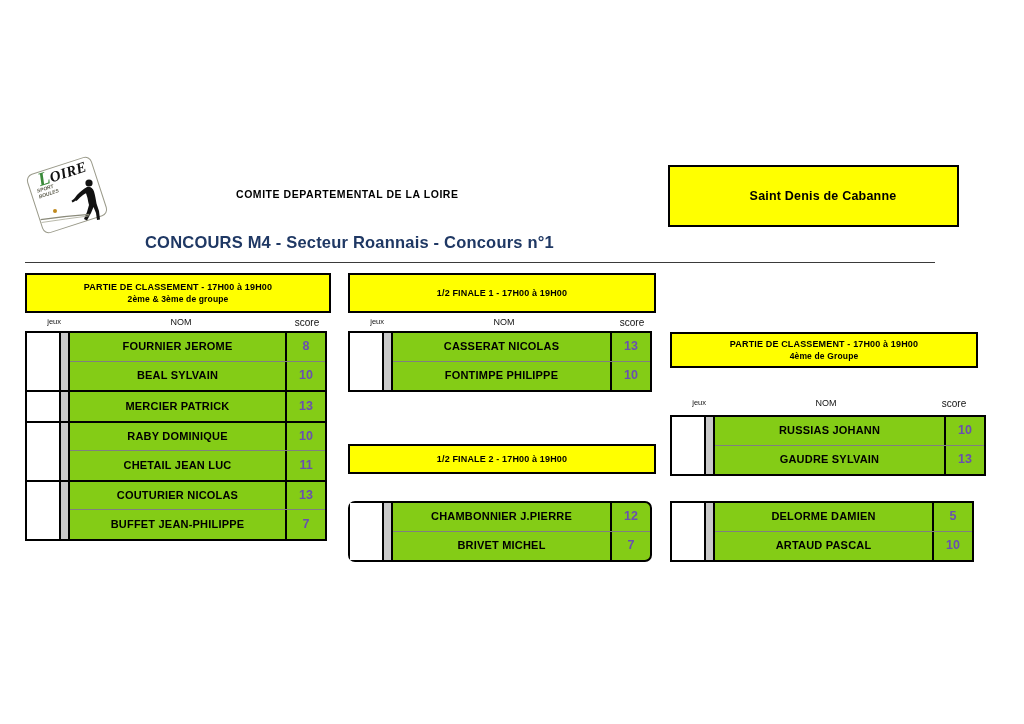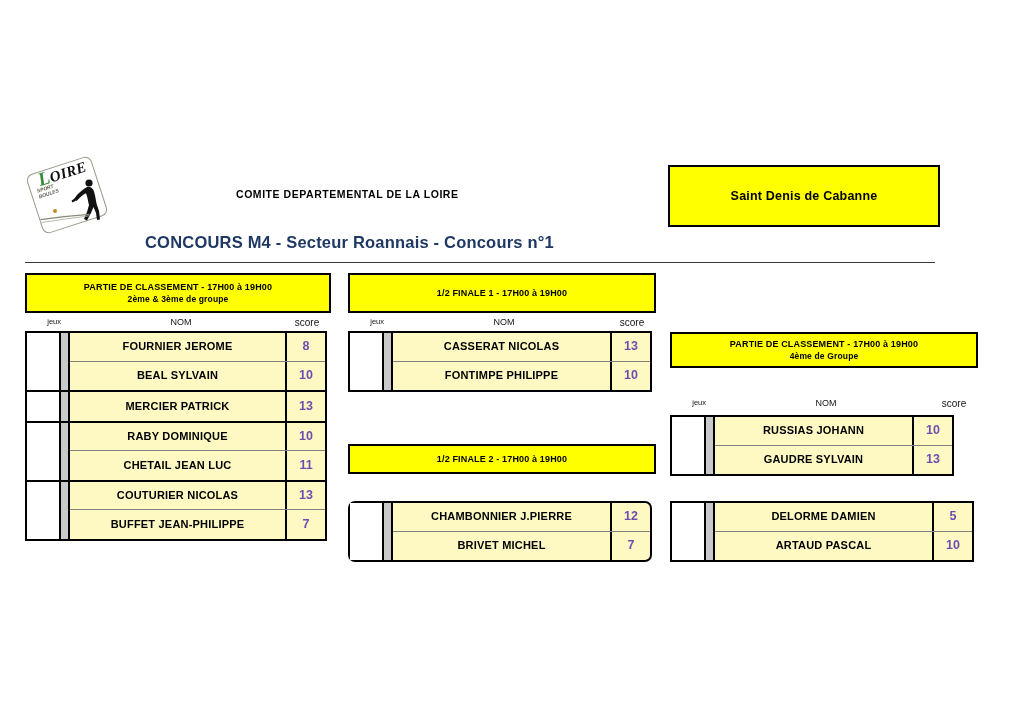--- a/index.html
+++ b/index.html
@@ -85,21 +85,21 @@
     width: 910px; height: 0;
     border-top: 1.6px solid #3a3a3a;
   }
 
   
   .venue-box {
     position: absolute; left: 668px; top: 165px;
     width: 268px; height: 58px;
     background: #ffff00;
     border: 2.2px solid #000;
-    display: flex; align-items: center; justify-content: center;
+    display: flex; align-items: center; justify-content: center; padding-left: 19px;
   }
   .venue-box span {
     font-size: 12.5px; font-weight: bold; letter-spacing: .2px;
   }
   .date-line {
     position: absolute; left: 668px; top: 238px;
     width: 268px; text-align: center;
     font-size: 10.5px; font-weight: bold; letter-spacing: .25px;
   }
 
@@ -129,21 +129,21 @@
     color: #111;
   }
   .colhead .c-jeux  { position: absolute; left: 0px;  top: 0; width: 36px; text-align: right; font-size: 7.5px;}
   .colhead .c-nom   { position: absolute; left: 45px; top: 0; width: 222px; text-align: center; font-size: 9px;}
   .colhead .c-score { position: absolute; right: 0px; top: 0; width: 40px; text-align: center; font-size: 10px;}
 
   
   .mtable {
     position: absolute;
     border: 2.4px solid #000;
-    background: #fef9c3;
+    background: #84cc16;
     box-sizing: border-box;
   }
   .mgroup {
     display: flex;
     box-sizing: border-box;
     border-bottom: 2.4px solid #000;
   }
   .mgroup:last-child { border-bottom: none; }
 
   .cell-jeux {
@@ -179,21 +179,21 @@
     display: flex; align-items: center; justify-content: center;
     font-size: 12.5px; font-weight: bold;
     color: #6a4fb0;
     box-sizing: border-box;
     padding-bottom: 1px;
   }
 
   #table-left   { left: 25px;  top: 331px; width: 302px; }
   #table-mid1   { left: 348px; top: 331px; width: 304px; }
   #table-mid2   { left: 348px; top: 501px; width: 304px; border-radius: 7px; }
-  #table-right1 { left: 670px; top: 415px; width: 284px; }
+  #table-right1 { left: 670px; top: 415px; width: 316px; }
   #table-right2 { left: 670px; top: 501px; width: 304px; }
 
   #head-left   { left: 25px;  top: 317px; width: 302px; }
   #head-mid1   { left: 348px; top: 317px; width: 304px; }
   #head-right1 { left: 670px; top: 398px; width: 304px; }
 </style>
 </head>
 <body>
 
 <div class="page">

